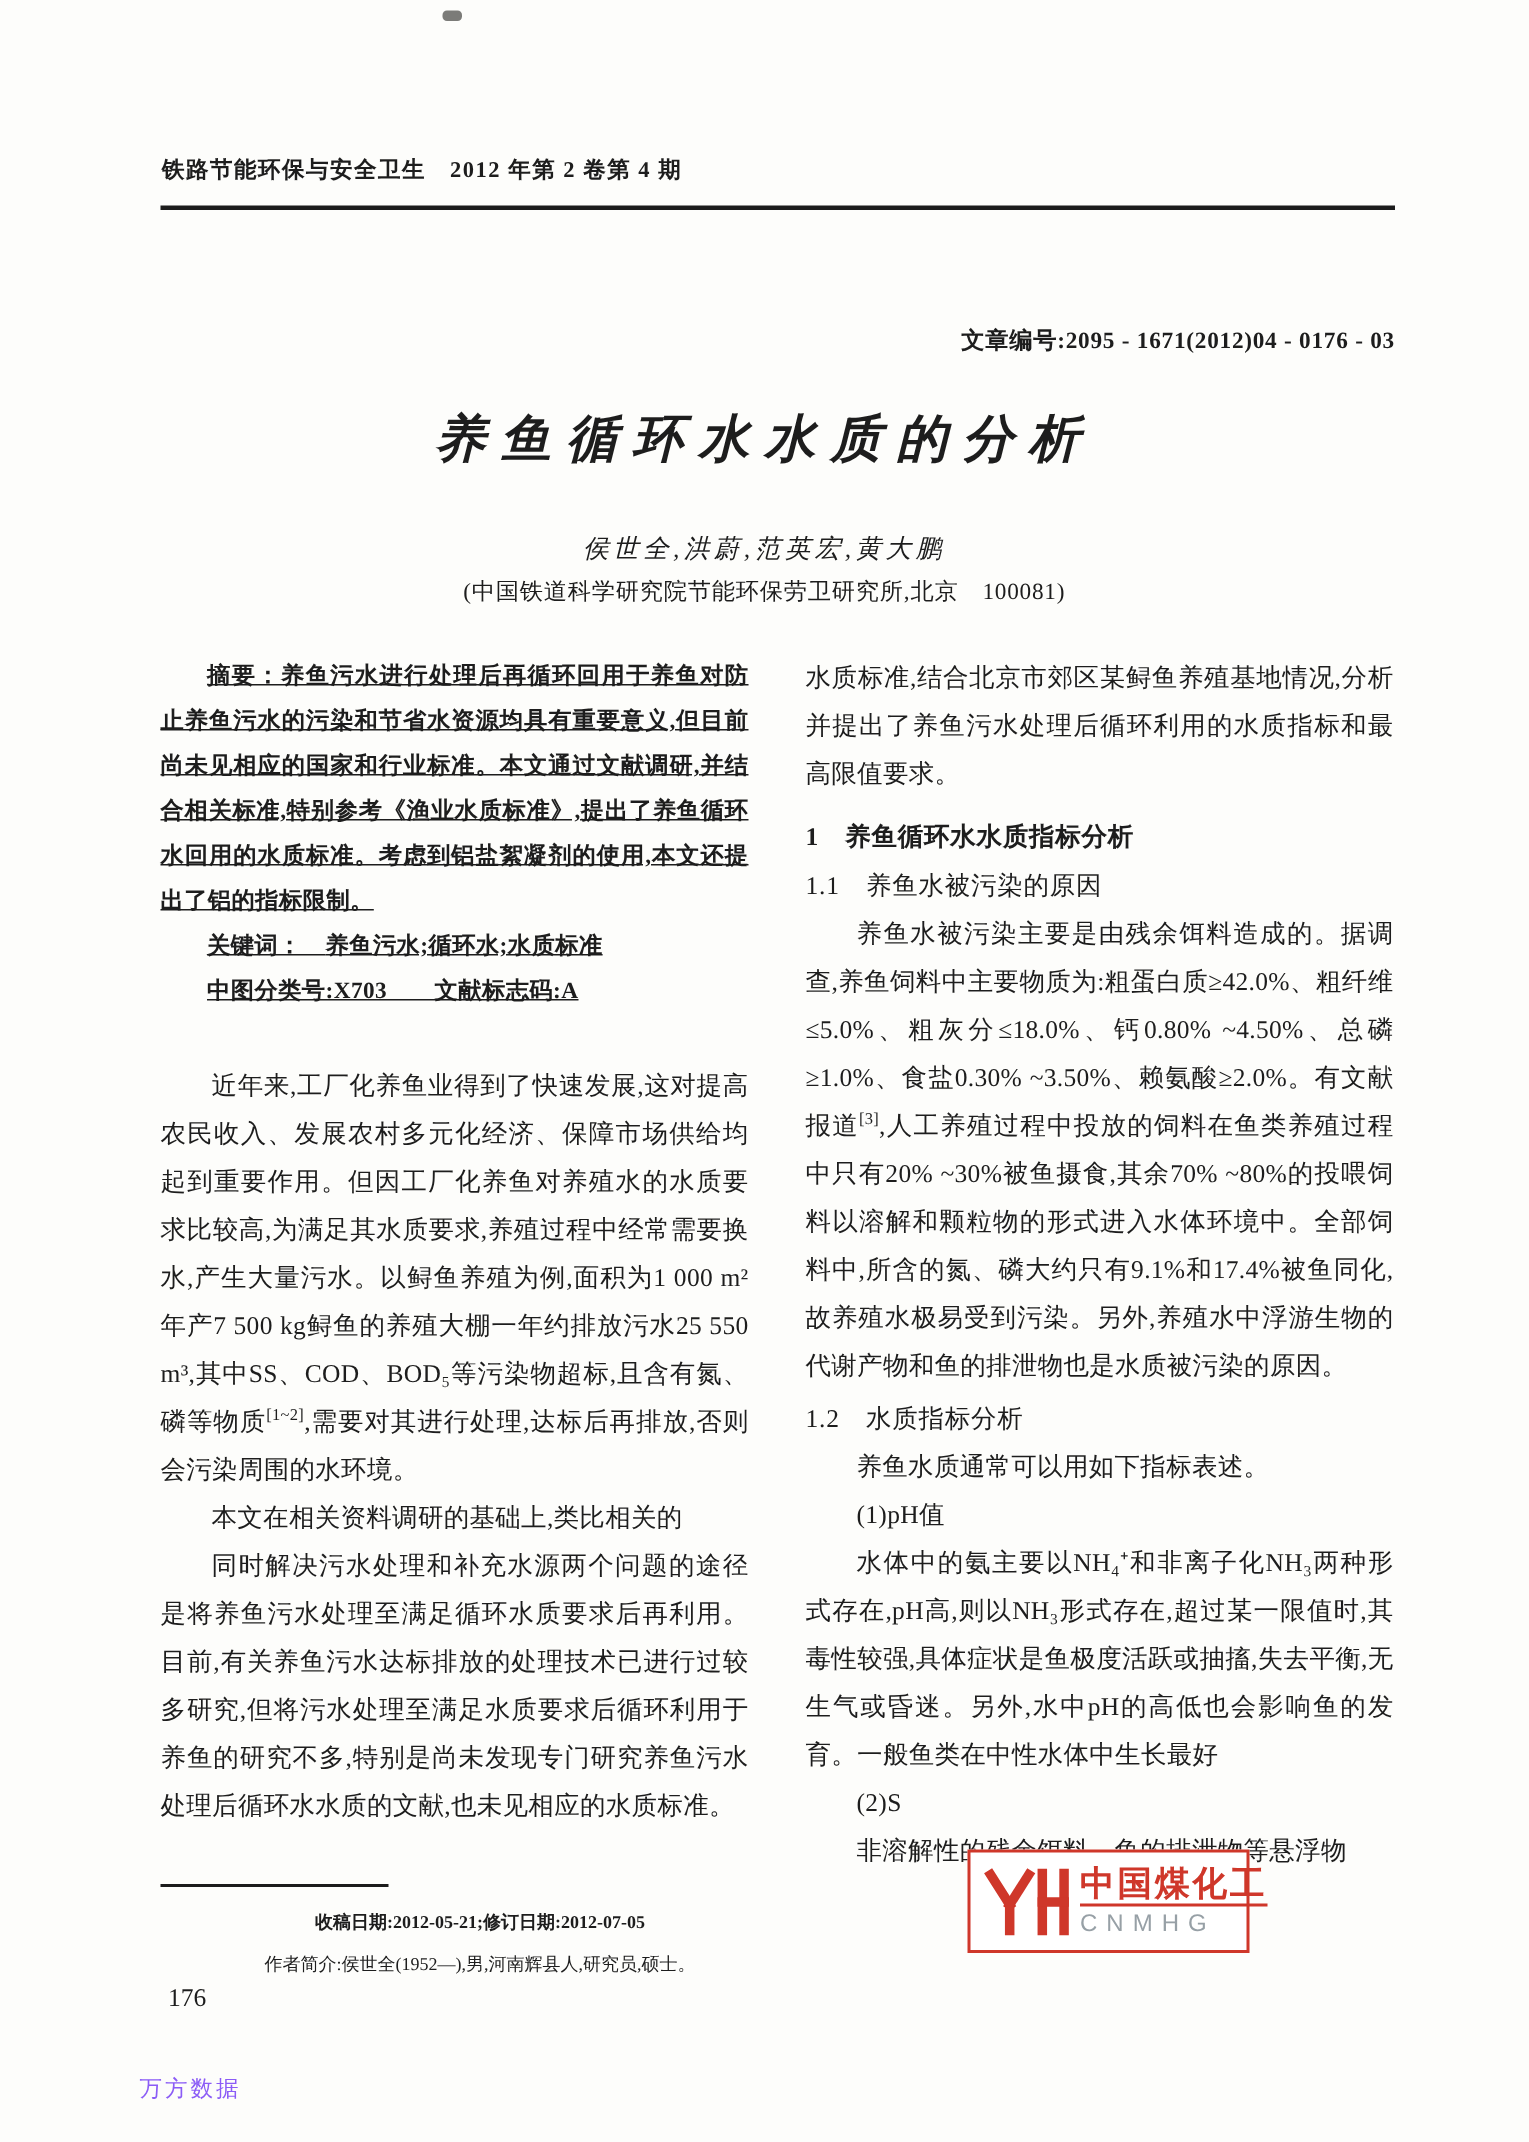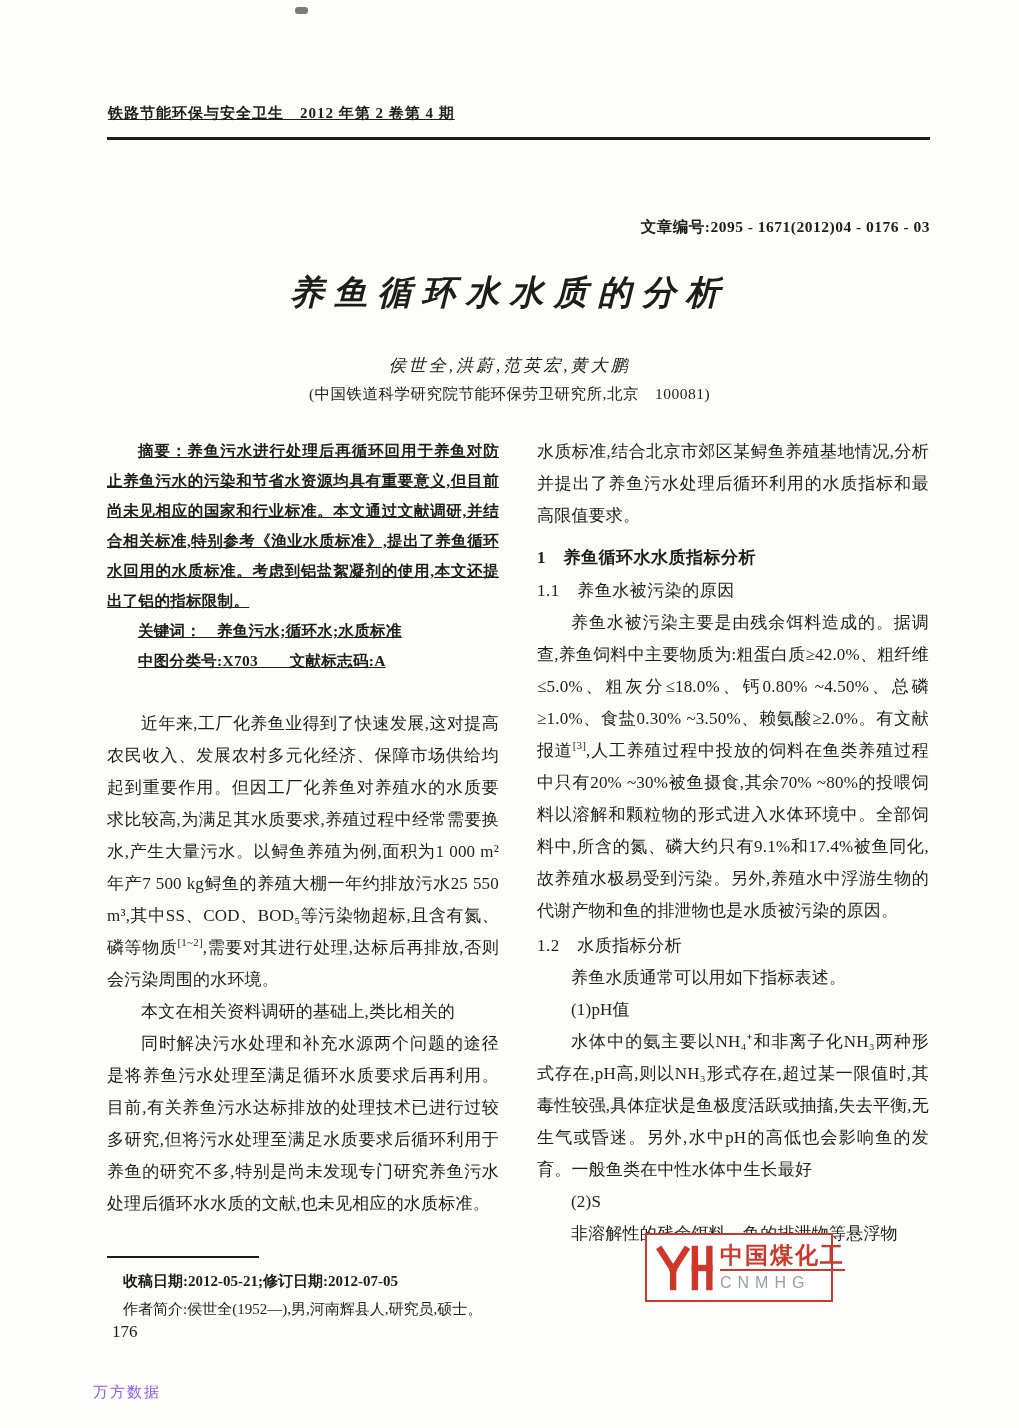--- a/index.html
+++ b/index.html
@@ -11,21 +11,21 @@
     color:#1d1d1d;
     overflow:hidden;
   }
   .scan-mark {
     position:absolute; left:295px; top:7px;
     width:13px; height:7px; background:#5a5a58;
     border-radius:3px; opacity:.8;
   }
   .journal-header {
     position:absolute; left:108px; top:104px;
-    font-size:15px; letter-spacing:1px; font-weight:600;text-decoration:underline;
+    font-size:15px; letter-spacing:1px; font-weight:600;
   }
   .header-rule {
     position:absolute; left:107px; top:137px;
     width:823px; height:3px; background:#1c1c1c;
   }
   .article-number {
     position:absolute; right:89px; top:217px;
     font-size:15.5px; font-weight:bold; letter-spacing:.5px;
   }
   .title {
@@ -66,21 +66,21 @@
   }
   .h2 {
     margin:7px 0 5px; font-size:17px; font-weight:normal;
     letter-spacing:.5px;
   }
   .footnote {
     position:absolute; left:107px; top:1256px; width:410px;
     background:#fdfdfb;
   }
   .footnote-rule { width:152px; height:2px; background:#1c1c1c; margin-bottom:9px; }
-  .fn { margin:0; padding-left:16px; font-size:15px; line-height:28px; }
+  .fn { margin:0; padding-left:16px; font-size:12px; line-height:28px;text-align:center; }
   .fn-bold { font-weight:bold; }
   .page-number { position:absolute; left:112px; top:1322px; font-size:17px; }
   .wanfang {
     position:absolute; left:93px; top:1383px;
     font-size:15px; color:#8b5cf6; letter-spacing:2px;
     font-family:"Liberation Sans", sans-serif;
     text-align:right;
   }
   .brand-logo {
     position:absolute; left:645px; top:1233px;

